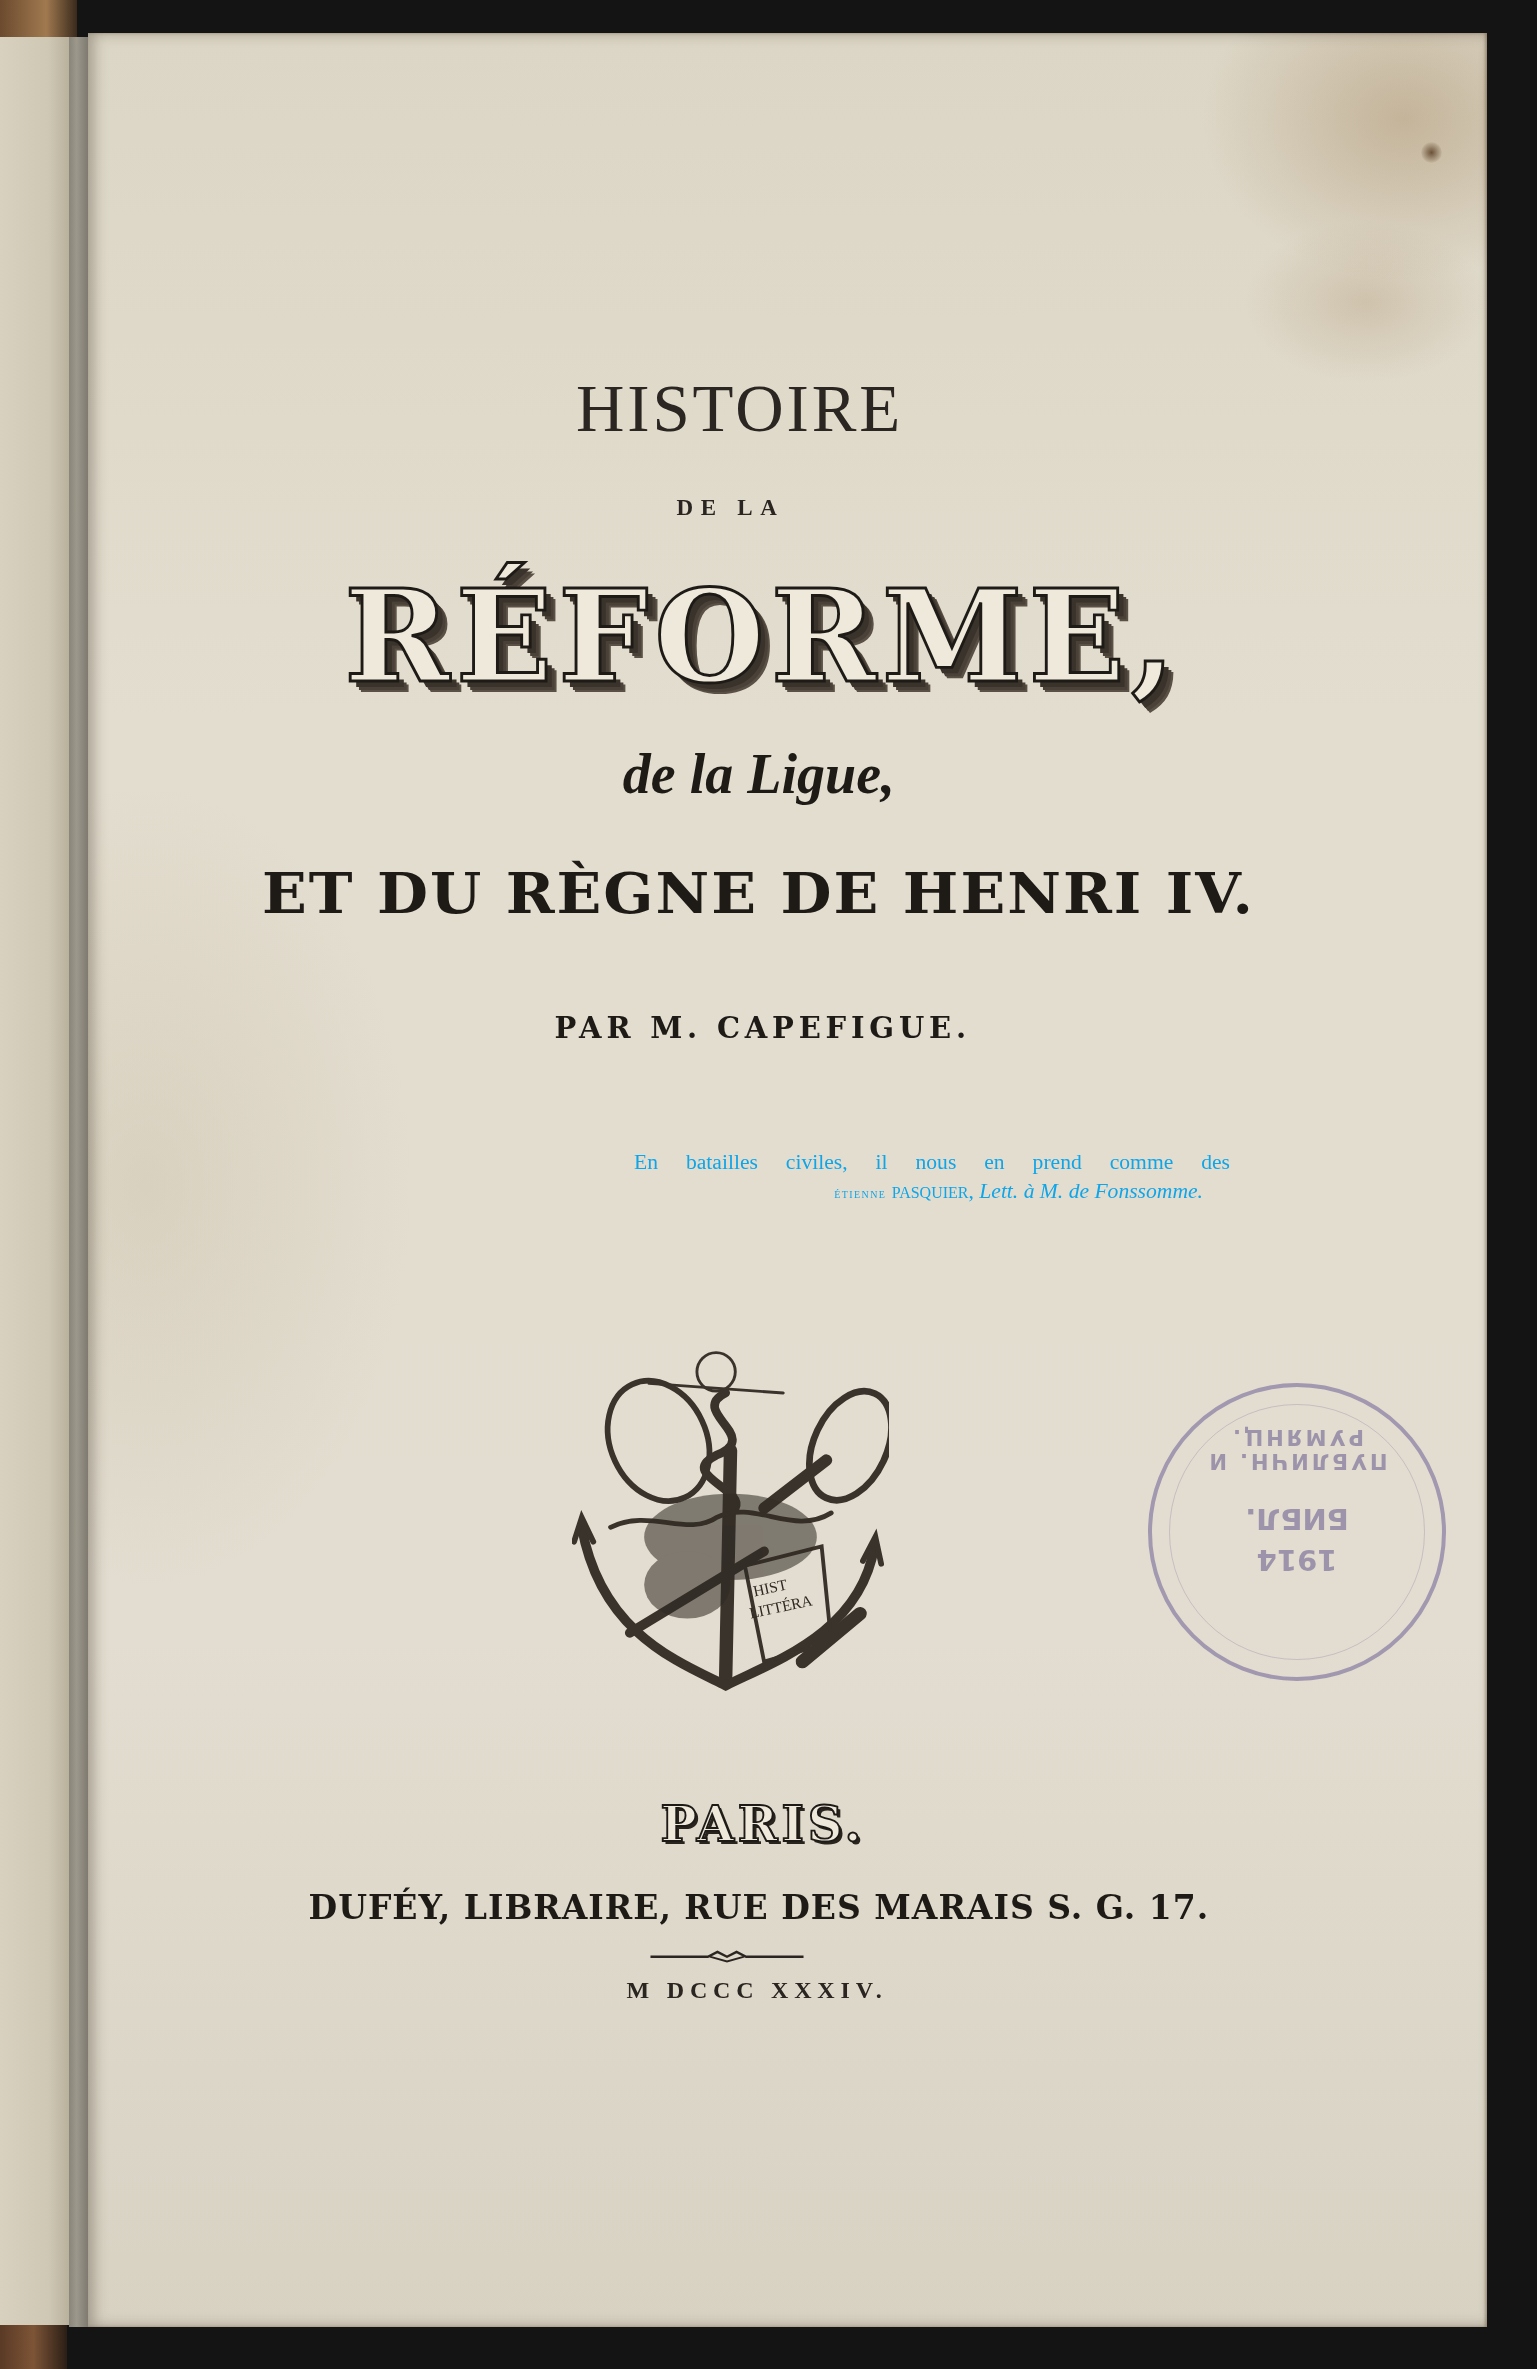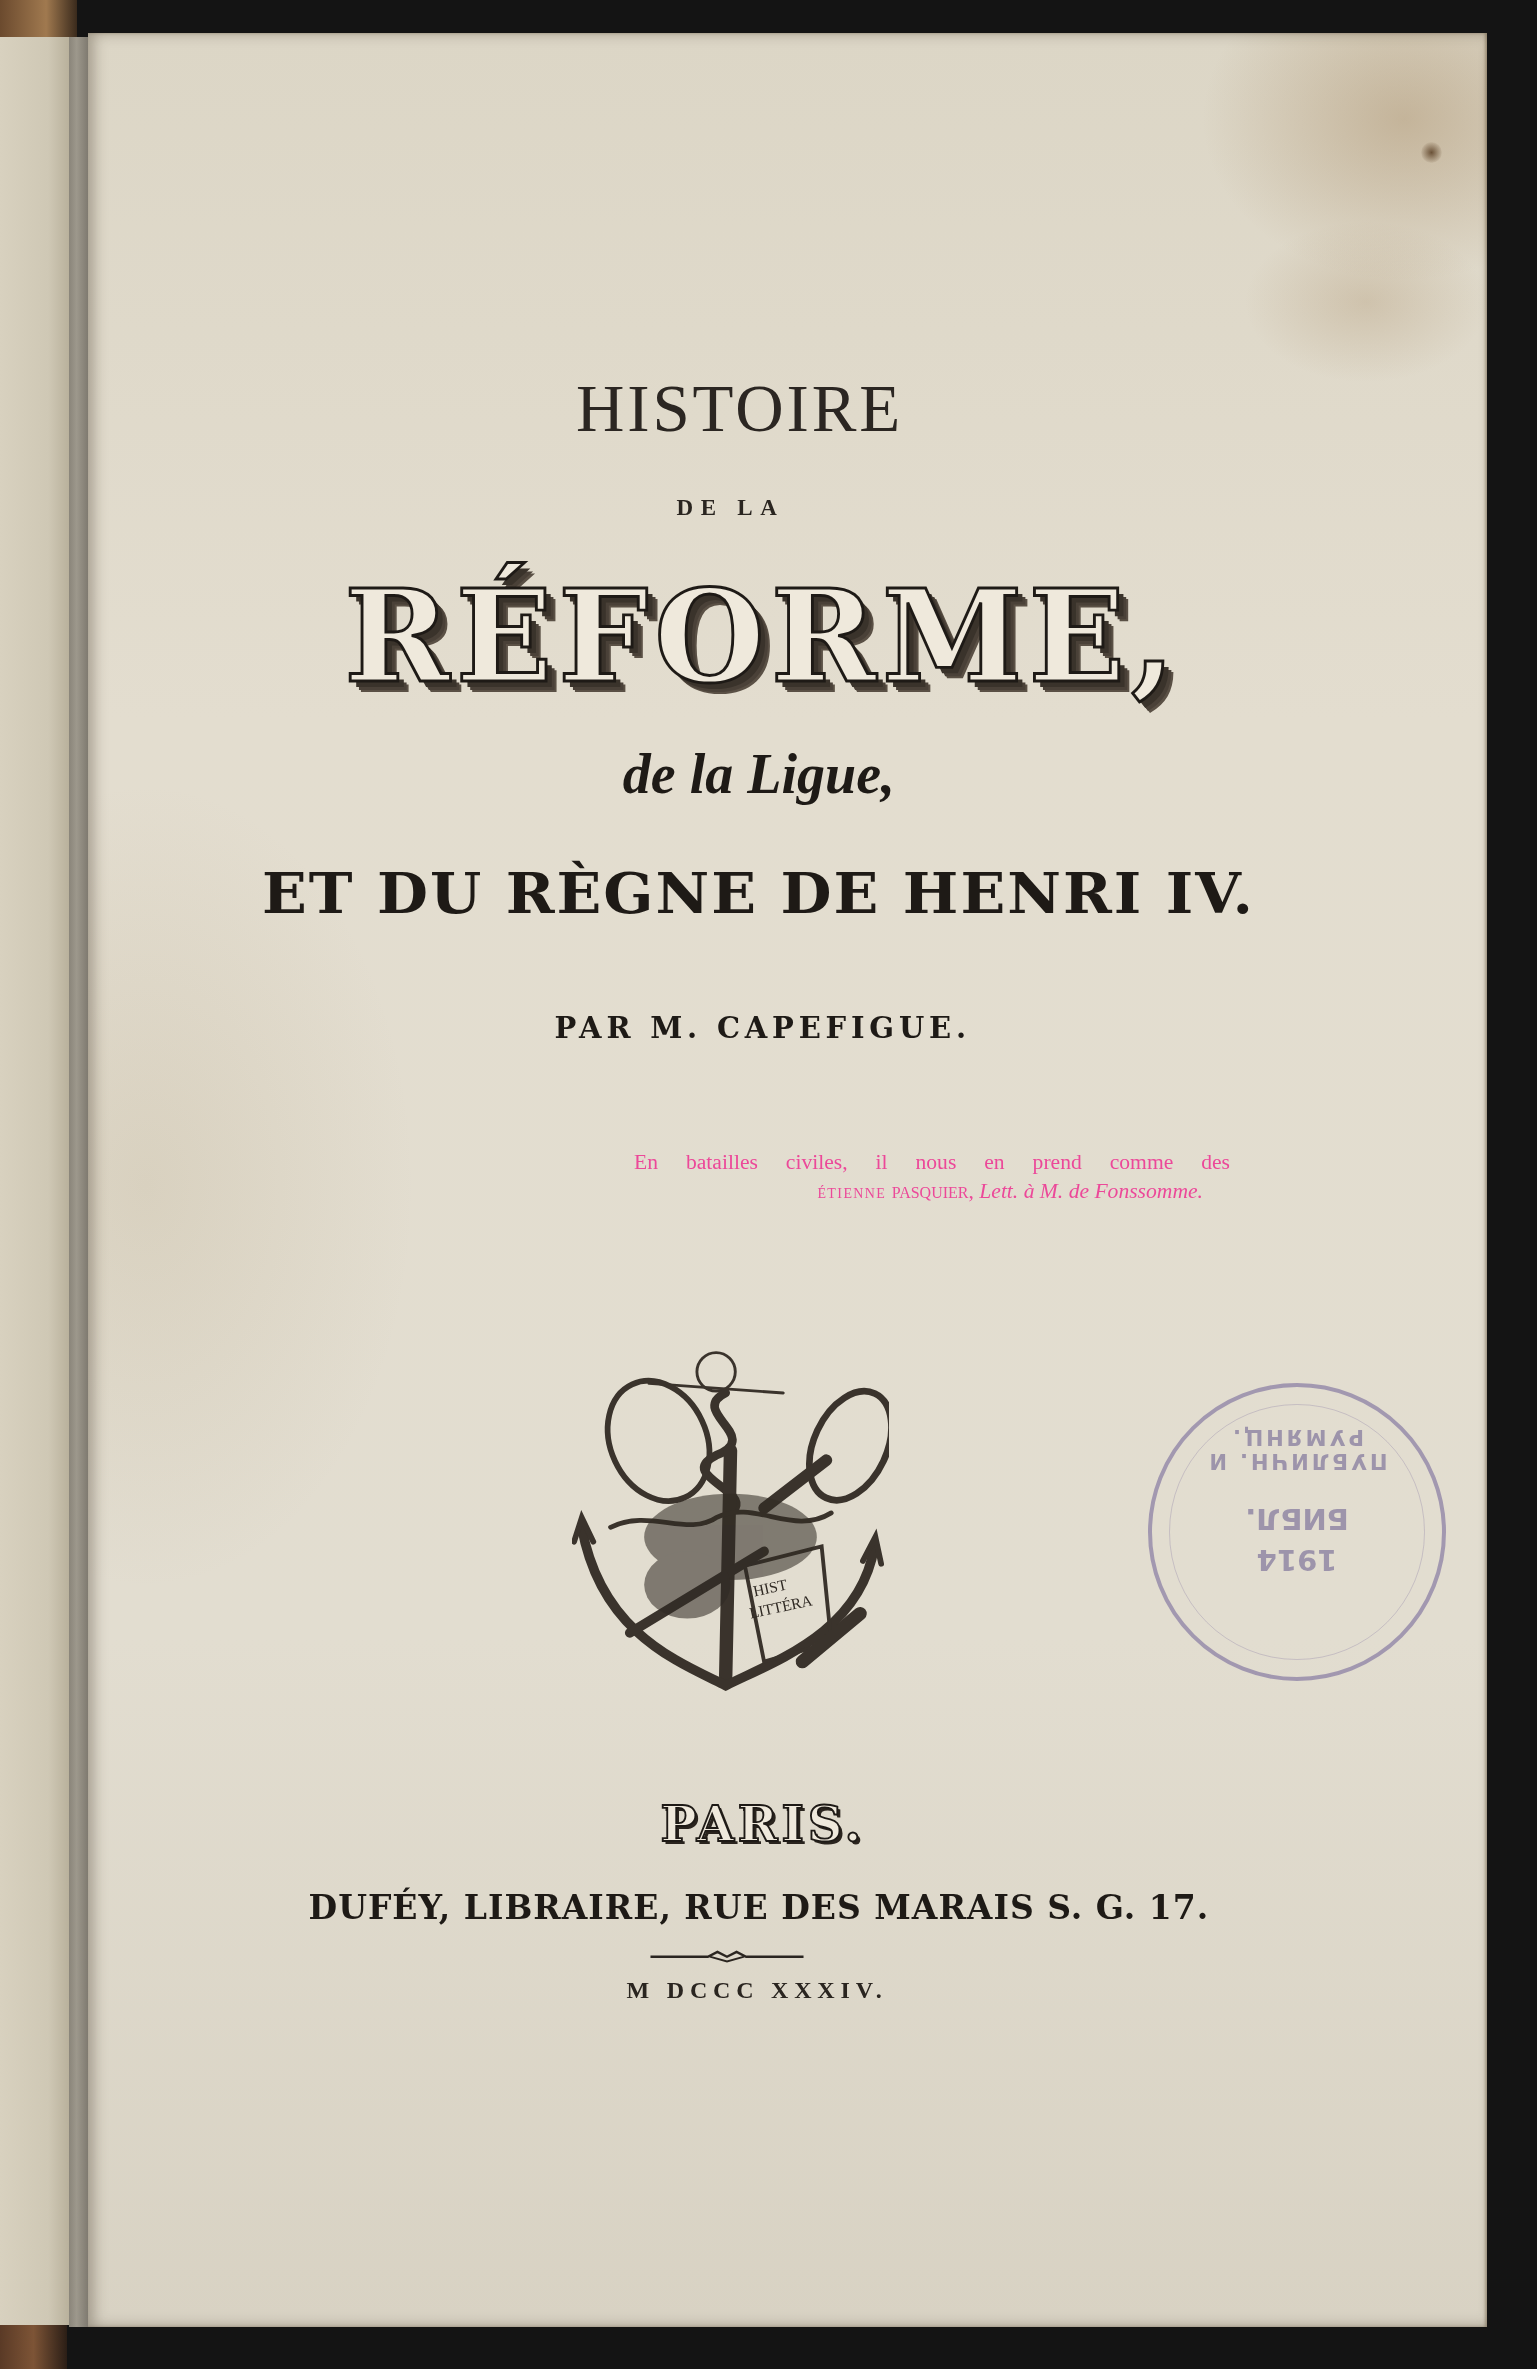--- a/index.html
+++ b/index.html
@@ -65,28 +65,28 @@
       top:860px; left:-9.6px; font-size:56px; letter-spacing:1.9px;
       font-family:"DejaVu Serif", serif; font-weight:bold; color:#1e1a16;
       transform:scaleX(1.05);
     }
     .auteur {
       top:1011px; left:-5.8px; font-size:29px; letter-spacing:4.8px;
       font-family:"DejaVu Serif", serif; font-weight:bold; color:#1e1a16;
     }
     .epigraph {
       position:absolute; left:634px; top:1149px; width:596px;
-      font-family:"Liberation Serif", serif; font-size:21.6px; color:#ec4899;
+      font-family:"Liberation Serif", serif; font-size:21.6px; color:#0ea5e9;
       line-height:27px;
     }
     .epigraph .ep-line { display:block; text-align:justify; text-align-last:justify; }
     .epigraph .attribution {
       display:block; text-align:right; margin-top:1.9px; padding-right:27px;
     }
-    .smallcaps { font-size:14px; letter-spacing:1.4px; }
+    .smallcaps { font-size:10px; letter-spacing:1.4px; }
     .pasquier { font-size:16px; }
     .source { font-style:italic; }
     .emblem {
       position:absolute; left:572px; top:1345px; width:317px; height:355px;
     }
     .stamp {
       position:absolute; left:1148px; top:1383px; width:298px; height:298px;
       border-radius:50%; border:4.8px solid rgba(110,95,150,0.55);
       box-sizing:border-box;
     }

